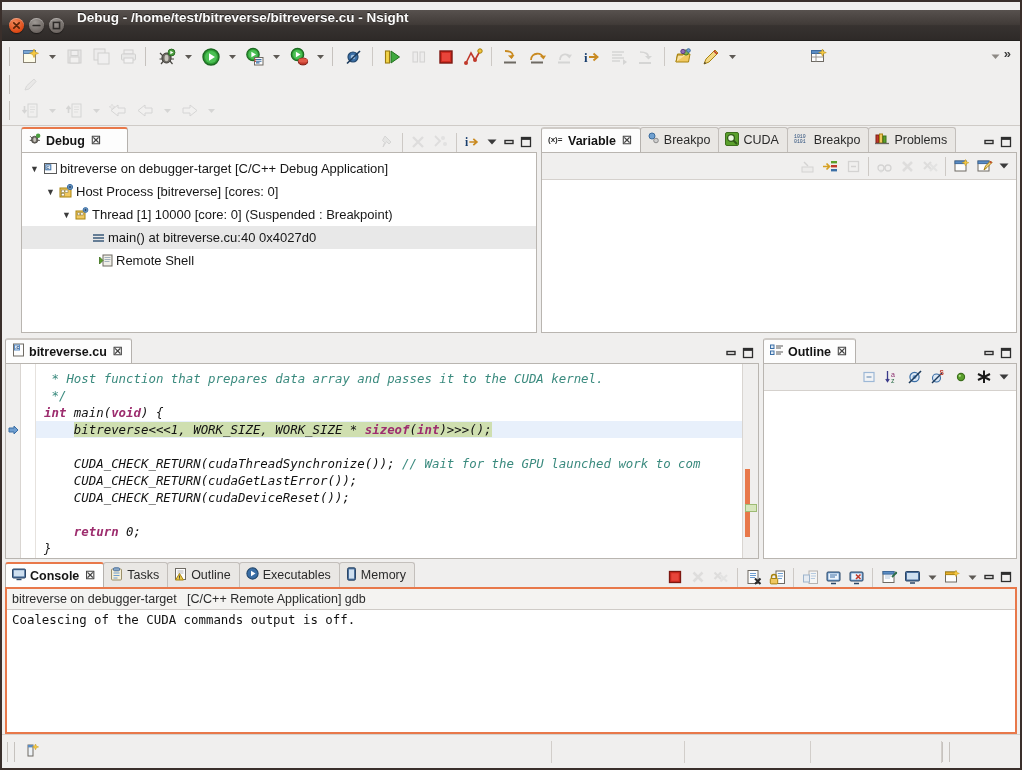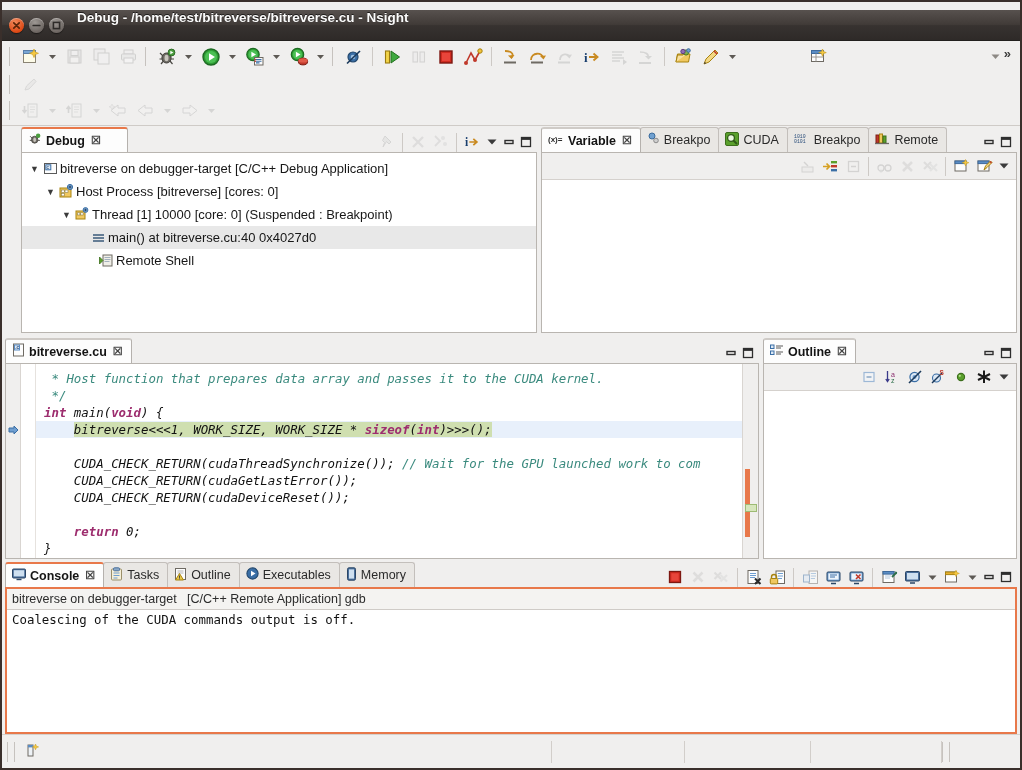--- a/index.html
+++ b/index.html
@@ -621,21 +621,21 @@
           </div>
           <div class="tab">
             <span>
               <svg width="15" height="13" viewBox="0 0 15 13">
                   <rect x="1" y="3" width="3" height="8" fill="#c0392b" stroke="#7d2118"></rect>
                   <rect x="4.5" y="2" width="3" height="9" fill="#f0c860" stroke="#a8830f"></rect>
                   <rect x="8" y="4" width="3" height="7" fill="#5aa02c" stroke="#3c6e1c"></rect>
                   <path d="M0 11.5 L14 11.5" stroke="#6e6a63" stroke-width="1.3"></path>
                 </svg>
             </span>
-            <span>Remote</span>
+            <span>Problems</span>
           </div>
           <div class="tabtools">
             <div class="vt narrow">
               <svg width="12" height="12" viewBox="0 0 12 12">
                   <rect x="2" y="4.5" width="8" height="3" fill="none" stroke="#2e2e2e" stroke-width="1.4"></rect>
                 </svg>
             </div>
             <div class="vt narrow">
               <svg width="12" height="12" viewBox="0 0 12 12">
                   <rect x="1.5" y="1.5" width="9" height="9" fill="none" stroke="#2e2e2e" stroke-width="1.3"></rect>

